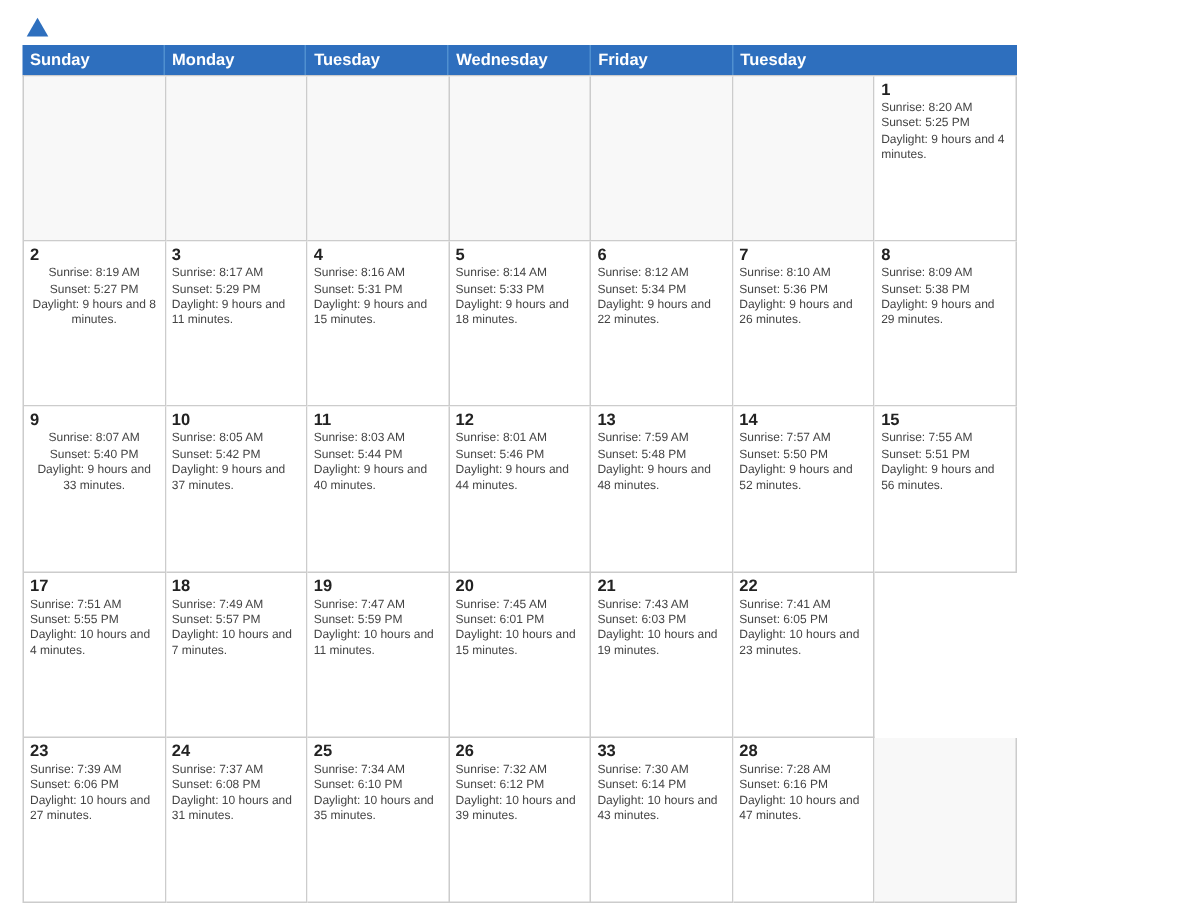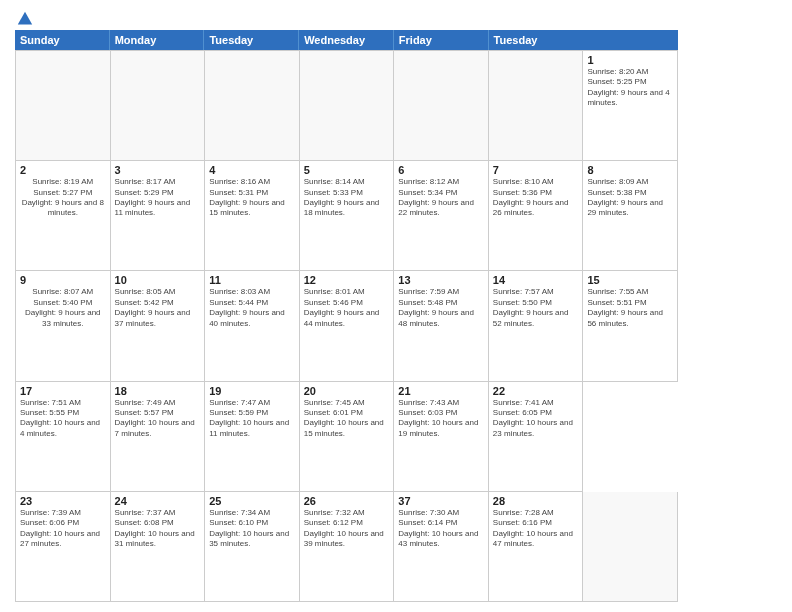--- a/index.html
+++ b/index.html
@@ -306,21 +306,21 @@
 Sunset: 6:10 PM
 Daylight: 10 hours and 35 minutes.</div>
           </div>
           <div class="cal-cell">
             <span class="day-number">26</span>
             <div class="day-info" style="white-space: pre-line;">Sunrise: 7:32 AM
 Sunset: 6:12 PM
 Daylight: 10 hours and 39 minutes.</div>
           </div>
           <div class="cal-cell">
-            <span class="day-number">37</span>
+            <span class="day-number">33</span>
             <div class="day-info" style="white-space: pre-line;">Sunrise: 7:30 AM
 Sunset: 6:14 PM
 Daylight: 10 hours and 43 minutes.</div>
           </div>
           <div class="cal-cell">
             <span class="day-number">28</span>
             <div class="day-info" style="white-space: pre-line;">Sunrise: 7:28 AM
 Sunset: 6:16 PM
 Daylight: 10 hours and 47 minutes.</div>
           </div>

